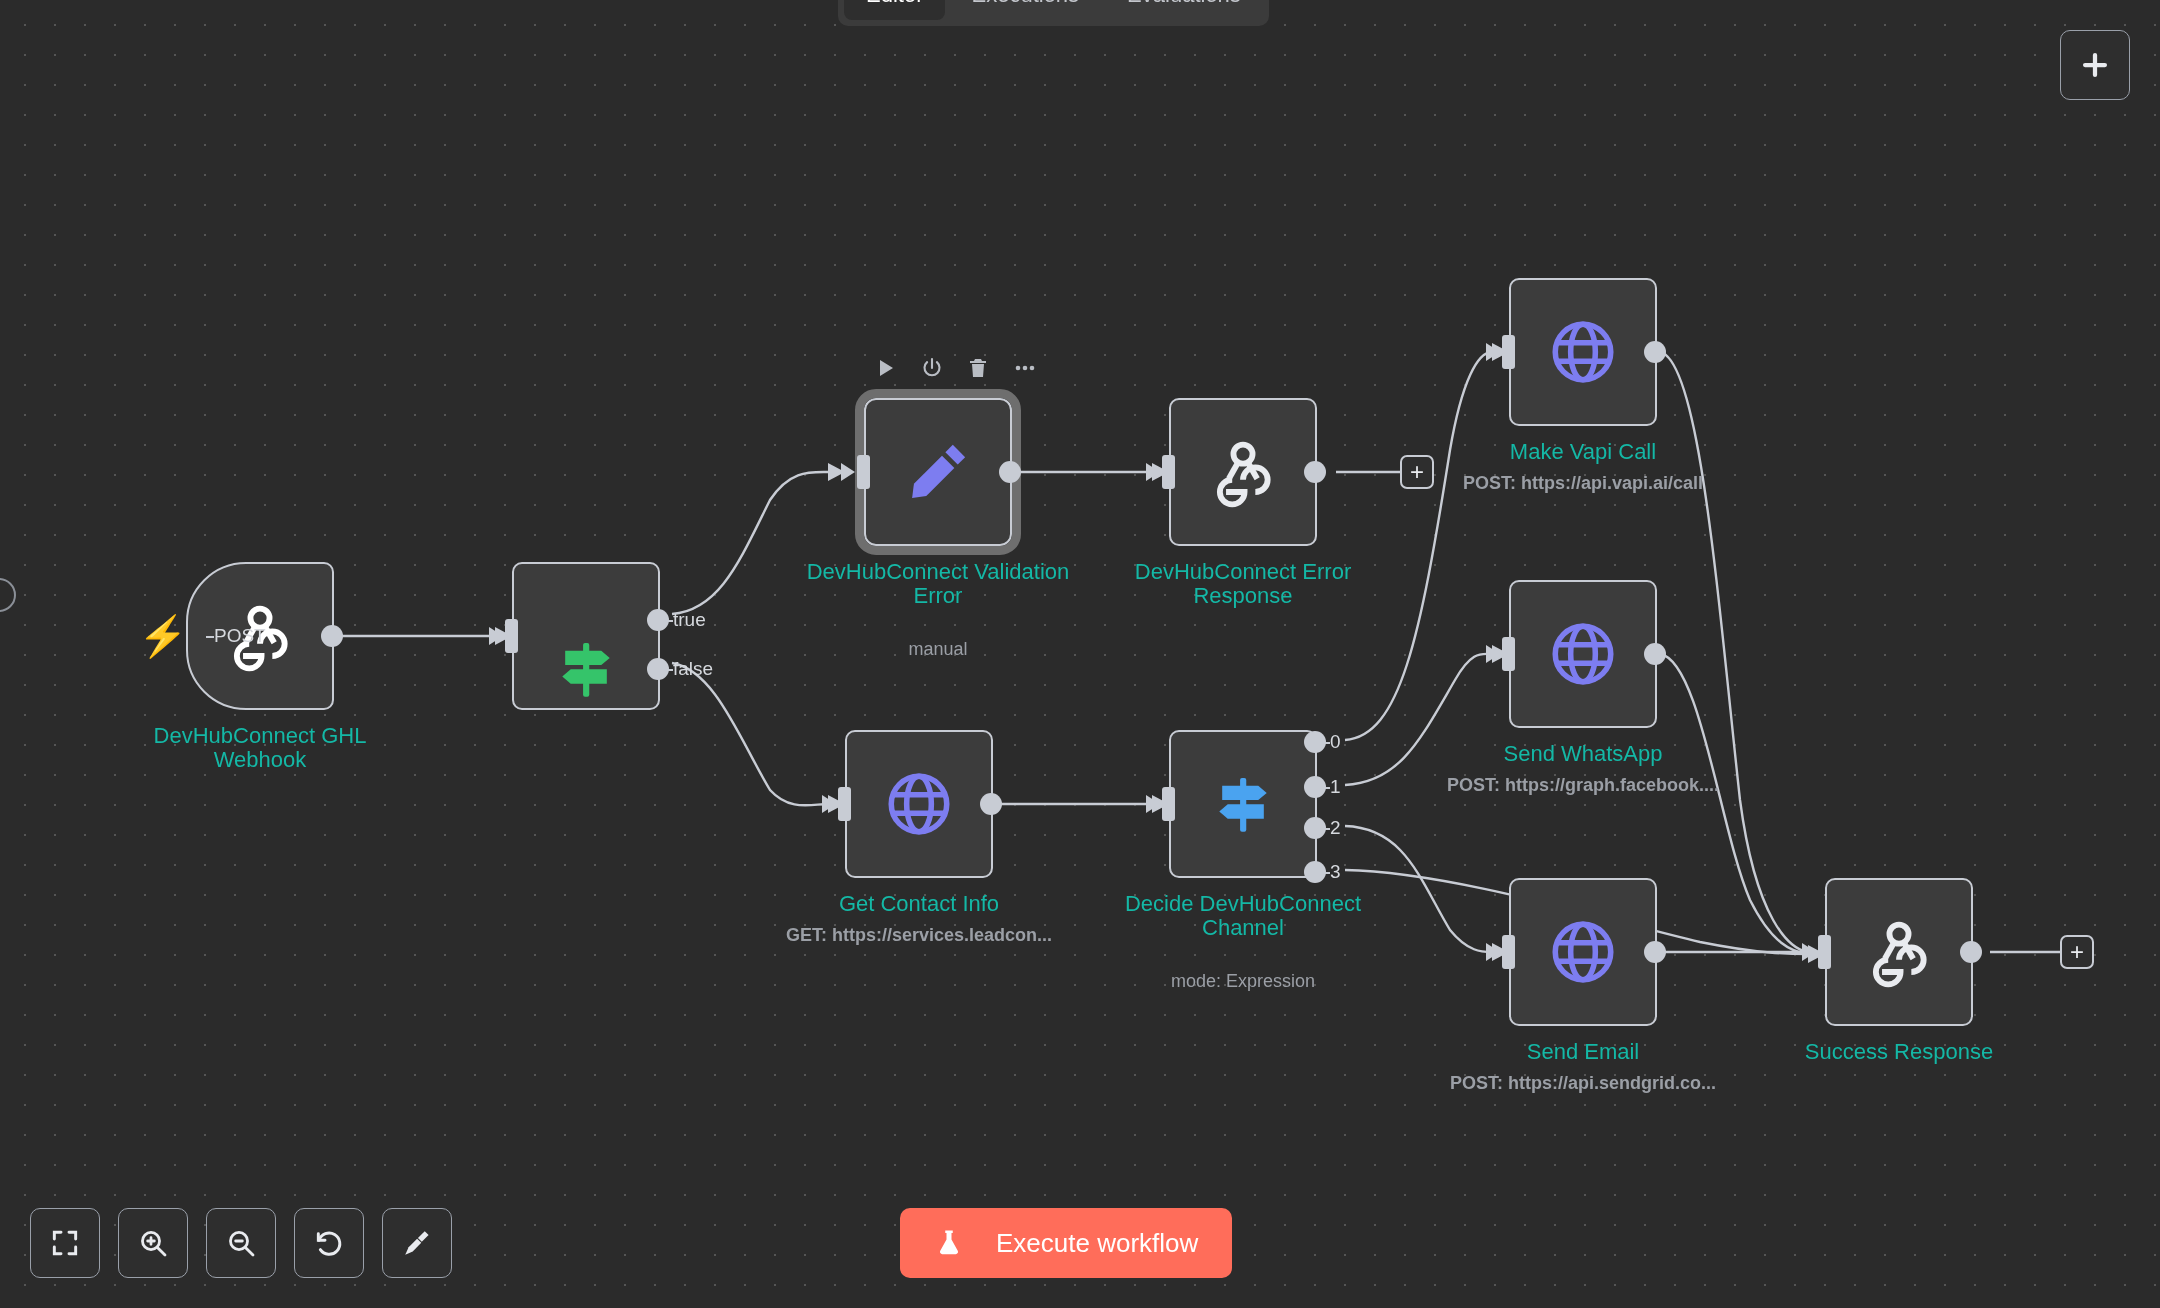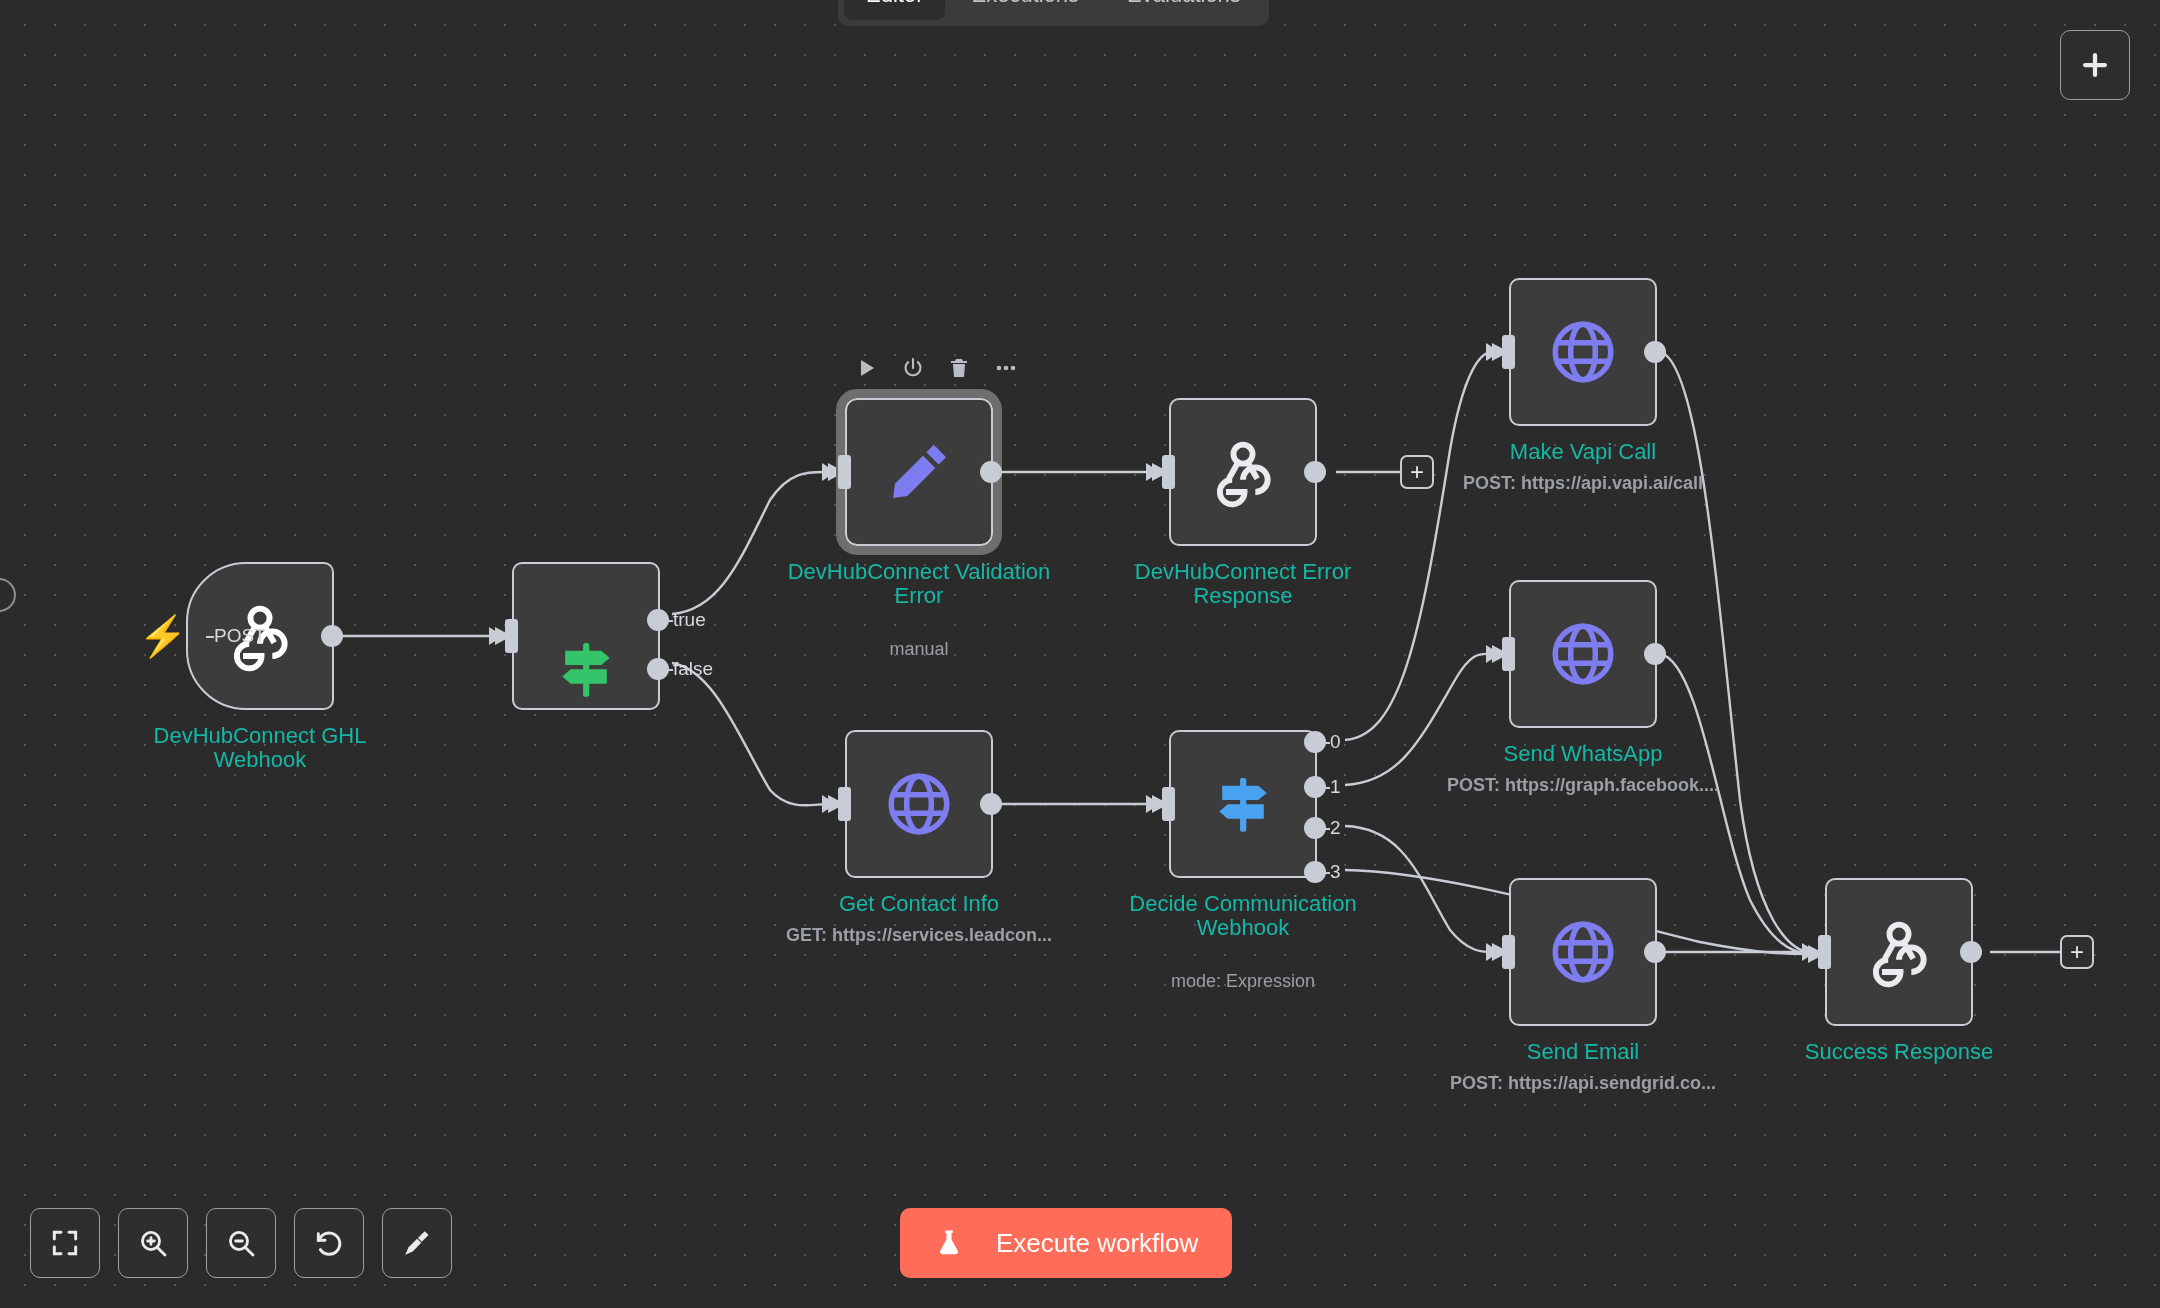--- a/index.html
+++ b/index.html
@@ -240,21 +240,21 @@
       <path d="M18.4 12.1H7.3l-2.6 2.2 2.6 2.2h11.1z"></path>
     </svg>
     <div class="port-out" style="top:45px;">
       <div class="port-label">true</div>
     </div>
     <div class="port-out" style="top:94px;">
       <div class="port-label">false</div>
     </div>
   </div>
 
-  <div class="node selected" style="left:845px; top:398px;">
+  <div class="node selected" style="left:864px; top:398px;">
     <div class="node-toolbar">
       <svg width="24" height="24" viewBox="0 0 24 24" fill="#b9bdc4">
           <path d="M6 4l13 8-13 8z"></path>
         </svg>
       <svg width="24" height="24" viewBox="0 0 24 24" fill="none" stroke="#b9bdc4" stroke-width="2.1" stroke-linecap="round">
           <path d="M12 3v9"></path>
           <path d="M7.1 6.1a7.5 7.5 0 1 0 9.8 0"></path>
         </svg>
       <svg width="24" height="24" viewBox="0 0 24 24" fill="#b9bdc4">
           <path d="M9 3h6l1 2h4v2H4V5h4zM6 8h12l-1 13H7z"></path>
@@ -314,21 +314,21 @@
     </div>
     <div class="port-out" style="top:44px;">
       <div class="port-label">1</div>
     </div>
     <div class="port-out" style="top:85px;">
       <div class="port-label">2</div>
     </div>
     <div class="port-out" style="top:129px;">
       <div class="port-label">3</div>
     </div>
-    <div class="node-label">Decide Communication Webhook</div>
+    <div class="node-label">Decide DevHubConnect Channel</div>
     <div class="node-sub two">mode: Expression</div>
   </div>
 
   <div class="node" style="left:1509px; top:278px;">
     <div class="port-in"></div>
     <svg width="74" height="74" viewBox="0 0 24 24" fill="none" stroke="#7d7df0" stroke-width="1.8">
       <circle cx="12" cy="12" r="9"></circle>
       <ellipse cx="12" cy="12" rx="4" ry="9"></ellipse>
       <path d="M3.2 9h17.6M3.2 15h17.6"></path>
     </svg>

